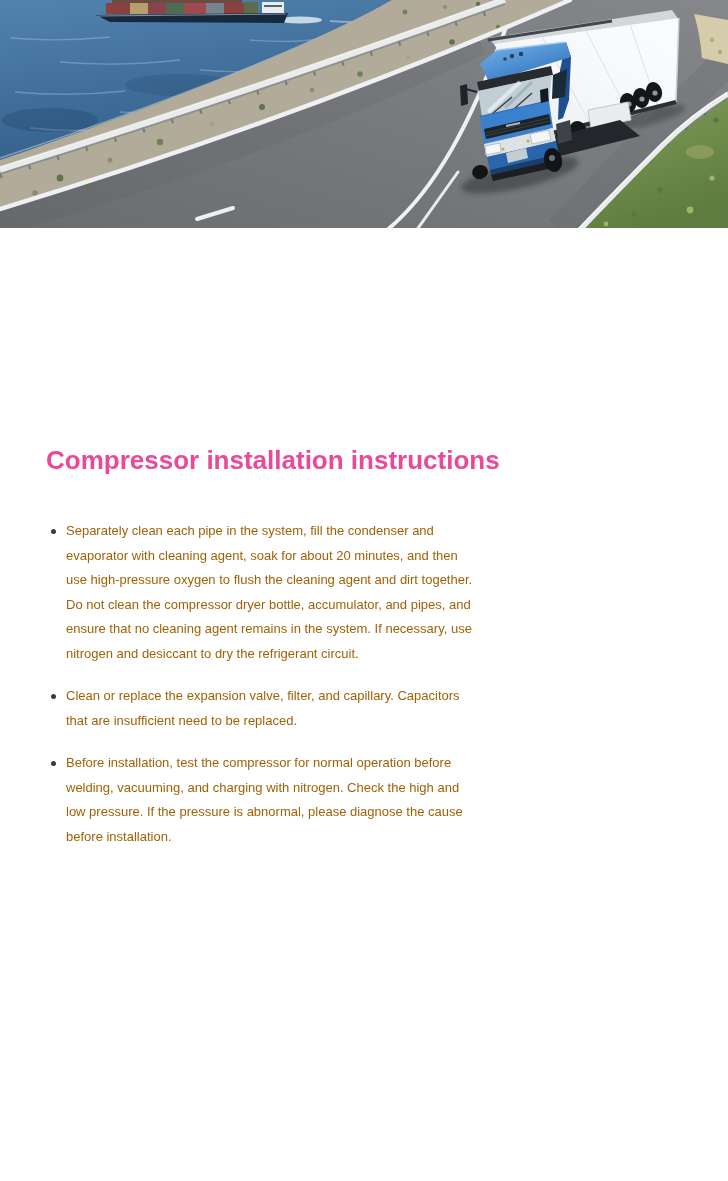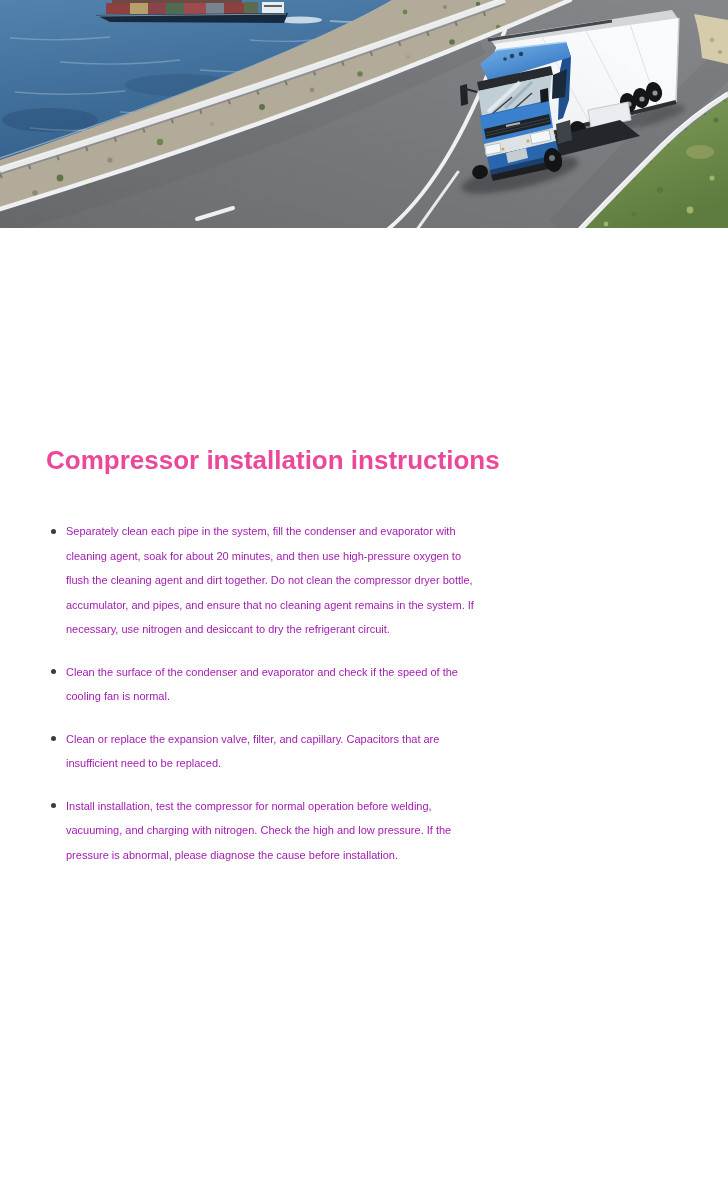--- a/index.html
+++ b/index.html
@@ -10,21 +10,21 @@
   }
   .hero{display:block;width:728px;height:228px;margin:0;padding:0;}
   .hero svg{display:block;}
   h1.page-title{
     margin:217px 0 0 46px;
     font-size:26px;line-height:30px;font-weight:bold;
     color:#ec4899;letter-spacing:0;
   }
   ul.instructions{
     list-style:none;margin:44px 0 0 46px;padding:0;
-    width:432px;font-size:11px;line-height:24.5px;color:#a21caf;
+    width:432px;font-size:13px;line-height:24.5px;color:#a16207;
   }
   ul.instructions li{position:relative;padding-left:20px;margin-bottom:18px;}
   ul.instructions .dot{
     position:absolute;left:5px;top:9.5px;width:5px;height:5px;
     border-radius:50%;background:#3c3c3c;
   }
 </style>
 </head>
 <body>
 
@@ -238,24 +238,20 @@
 
 <main>
   <h1 class="page-title">Compressor installation instructions</h1>
   <ul class="instructions">
     <li>
       <span class="dot"></span>
       <span>Separately clean each pipe in the system, fill the condenser and evaporator with cleaning agent, soak for about 20 minutes, and then use high-pressure oxygen to flush the cleaning agent and dirt together. Do not clean the compressor dryer bottle, accumulator, and pipes, and ensure that no cleaning agent remains in the system. If necessary, use nitrogen and desiccant to dry the refrigerant circuit.</span>
     </li>
     <li>
       <span class="dot"></span>
-      <span>Clean the surface of the condenser and evaporator and check if the speed of the cooling fan is normal.</span>
-    </li>
-    <li>
-      <span class="dot"></span>
       <span>Clean or replace the expansion valve, filter, and capillary. Capacitors that are insufficient need to be replaced.</span>
     </li>
     <li>
       <span class="dot"></span>
-      <span>Install installation, test the compressor for normal operation before welding, vacuuming, and charging with nitrogen. Check the high and low pressure. If the pressure is abnormal, please diagnose the cause before installation.</span>
+      <span>Before installation, test the compressor for normal operation before welding, vacuuming, and charging with nitrogen. Check the high and low pressure. If the pressure is abnormal, please diagnose the cause before installation.</span>
     </li>
   </ul>
 </main>
 
 </body></html>

